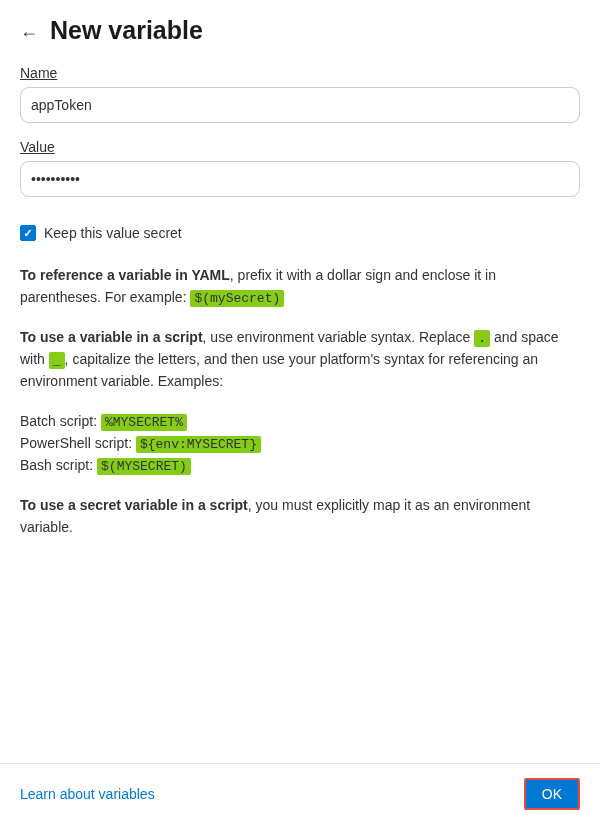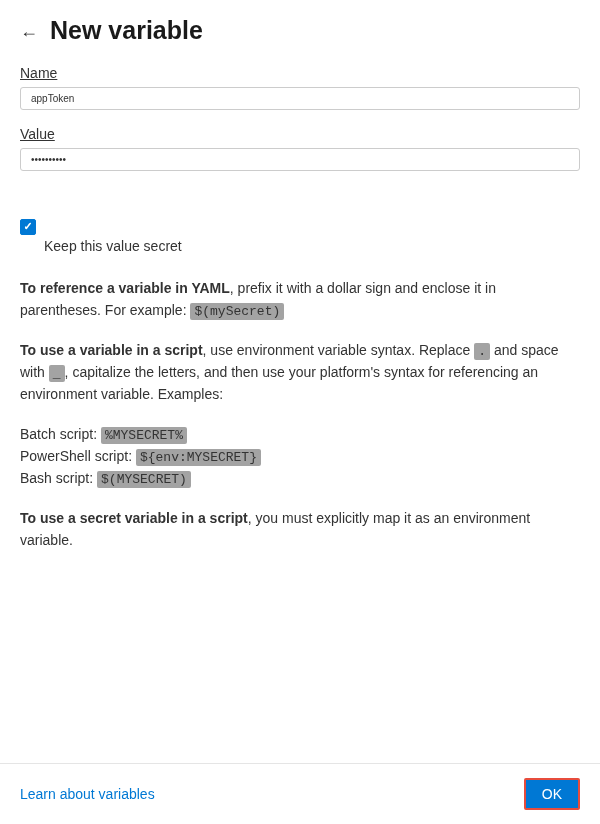--- a/index.html
+++ b/index.html
@@ -53,25 +53,25 @@
     .form-label {
       display: block;
       font-size: 14px;
       color: #333;
       margin-bottom: 6px;
       text-decoration: underline;
     }
 
     .form-input {
       width: 100%;
-      height: 23px;
+      height: 36px;
       border: 1px solid #cccccc;
-      border-radius: 3px;
+      border-radius: 9px;
       padding: 6px 10px;
-      font-size: 10px;
+      font-size: 14px;
       color: #333;
       outline: none;
     }
 
     .checkbox-group {
       margin-top: 12px;
       display: flex;
       flex-direction: column;
       gap: 8px;
     }
@@ -103,38 +103,37 @@
     .checkbox-box.checked::after {
       content: '✓';
       color: white;
       font-size: 11px;
       font-weight: bold;
     }
 
     .checkbox-label {
       font-size: 14px;
       color: #333;
-      margin-top: 39px;
     }
 
     .info-section {
       margin-top: 24px;
       flex: 1;
     }
 
     .info-block {
       margin-bottom: 18px;
       font-size: 14px;
       line-height: 1.55;
       color: #333;
     }
 
     code {
       font-family: 'Consolas', 'Courier New', monospace;
-      background: #a3a3a3;
+      background: #84cc16;
       padding: 1px 4px;
       border-radius: 2px;
       font-size: 13px;
     }
 
     .footer {
       position: absolute;
       bottom: 0;
       left: 0;
       right: 0;

